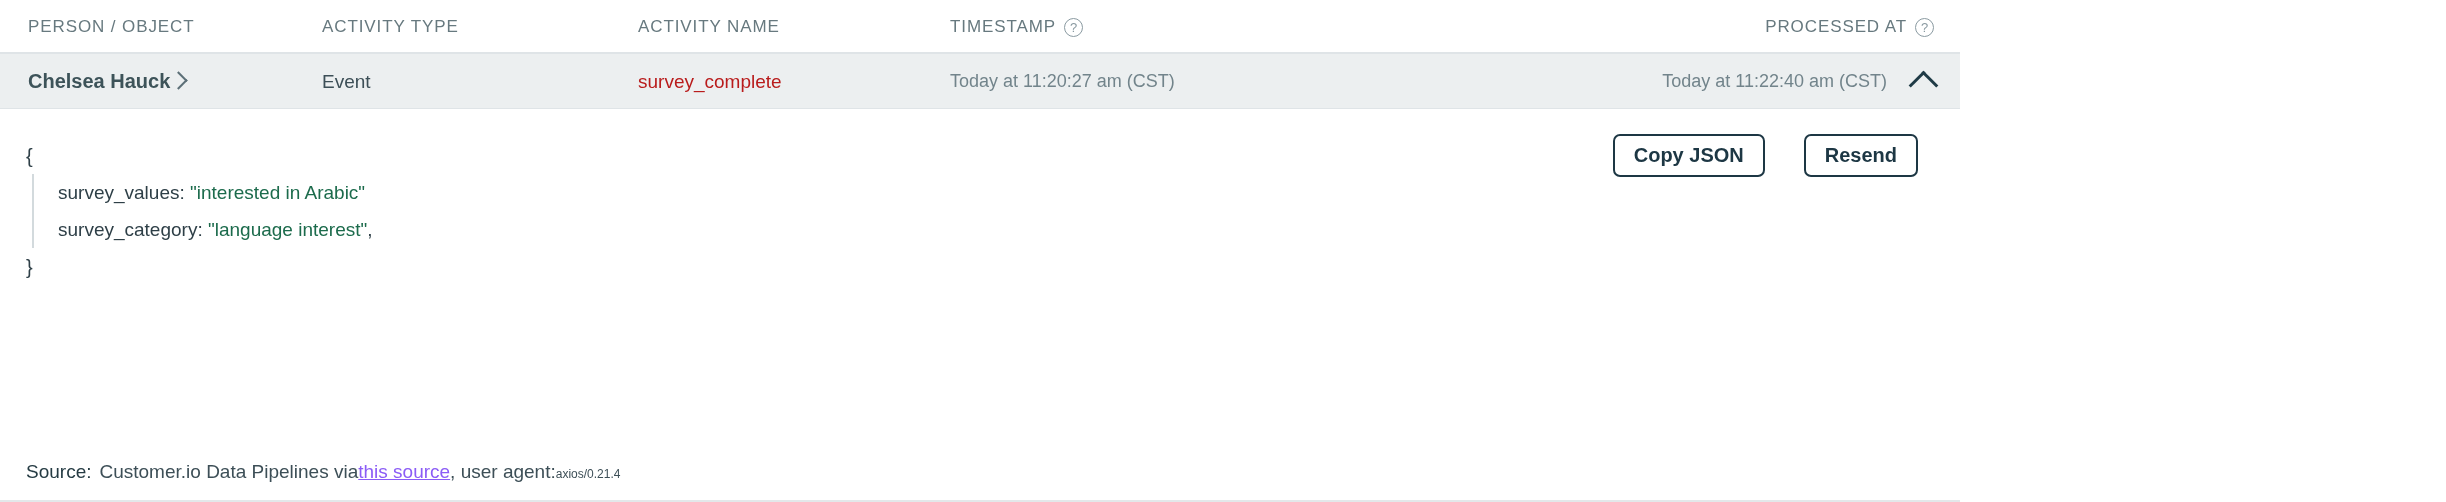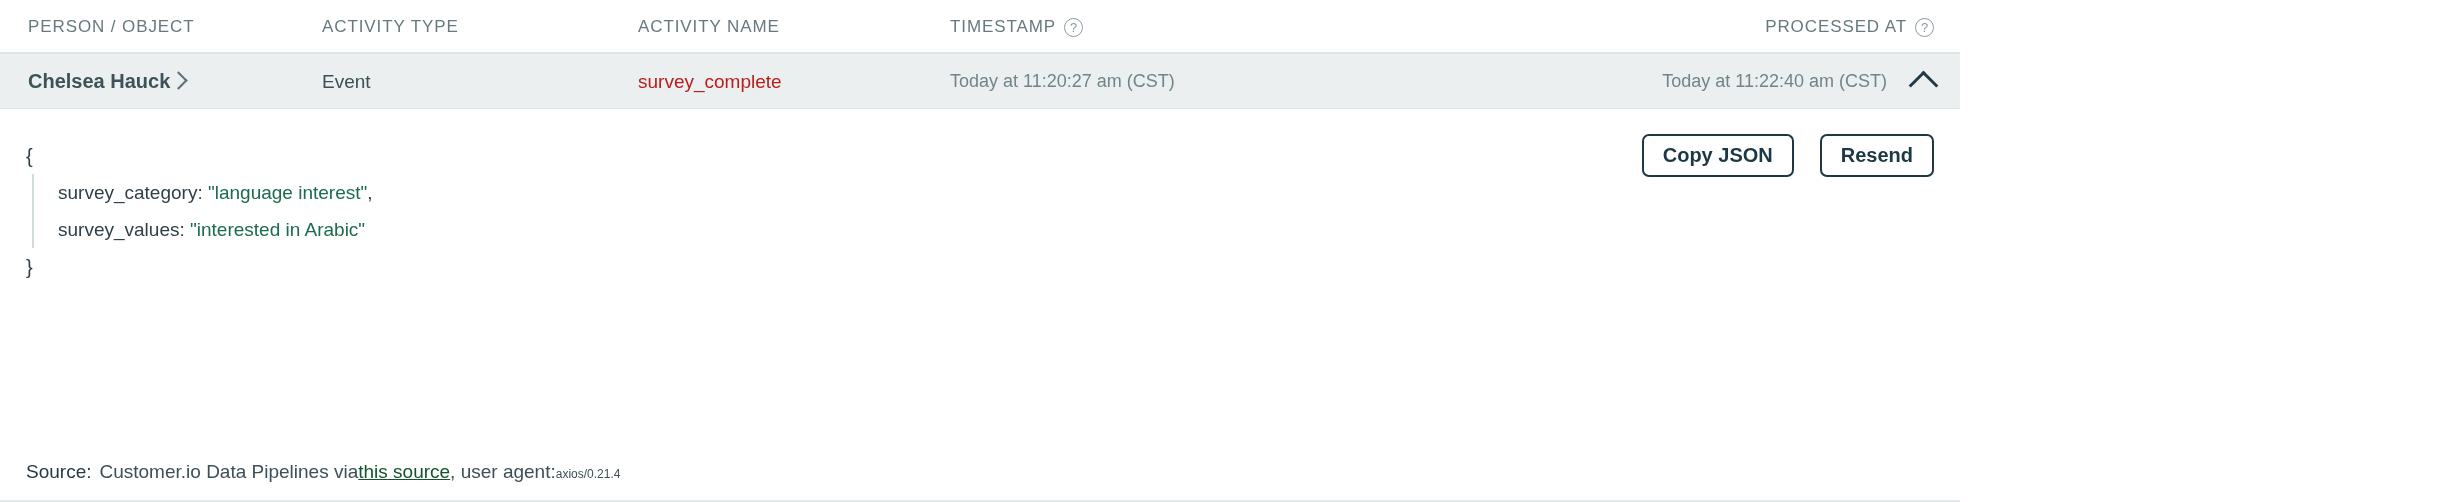--- a/index.html
+++ b/index.html
@@ -126,23 +126,23 @@
   .detail-body {
     position: relative;
     padding: 22px 26px 0 26px;
     box-sizing: border-box;
     height: 393px;
   }
 
   .detail-actions {
     position: absolute;
     top: 25px;
-    right: 26px;
-    display: flex;
-    gap: 26px;
+    right: 42px;
+    display: flex;
+    gap: 39px;
   }
   .btn {
     border: 2px solid #1d3744;
     border-radius: 7px;
     background: #ffffff;
     color: #1d3744;
     font-family: "Liberation Sans", sans-serif;
     font-size: 20px;
     font-weight: bold;
     padding: 9px 19px 10px 19px;
@@ -185,21 +185,21 @@
     bottom: 19px;
     font-size: 19px;
     color: #3d4f57;
     white-space: nowrap;
     display: flex;
     align-items: baseline;
   }
   .source-label { font-weight: normal; color: #253b43; margin-right: 8px; }
   .source-link {
     text-decoration: underline;
-    color: #14532d;
+    color: #8b5cf6;
     cursor: pointer;
   }
   .mono {
     font-family: Liberation Sans, sans-serif;
     font-size: 12px;
     color: #3d4f57;
   }
   .bottom-rule {
     position: absolute;
     left: 0;
@@ -260,24 +260,24 @@
 
     <div class="detail-actions">
       <button class="btn">Copy JSON</button>
       <button class="btn">Resend</button>
     </div>
 
     <div class="json-block">
       <div class="json-brace">{</div>
       <div class="json-indent">
         <div class="json-line">
-          <span class="json-key">survey_category: </span><span class="json-string">"language interest"</span><span class="json-key">,</span>
+          <span class="json-key">survey_values: </span><span class="json-string">"interested in Arabic"</span><span class="json-key"></span>
         </div>
         <div class="json-line">
-          <span class="json-key">survey_values: </span><span class="json-string">"interested in Arabic"</span><span class="json-key"></span>
+          <span class="json-key">survey_category: </span><span class="json-string">"language interest"</span><span class="json-key">,</span>
         </div>
       </div>
       <div class="json-brace">}</div>
     </div>
 
     <div class="source-line">
       <span class="source-label">Source:</span>
         <span>Customer.io Data Pipelines via </span>
         <span class="source-link">this source</span>
         <span>, user agent: </span>

